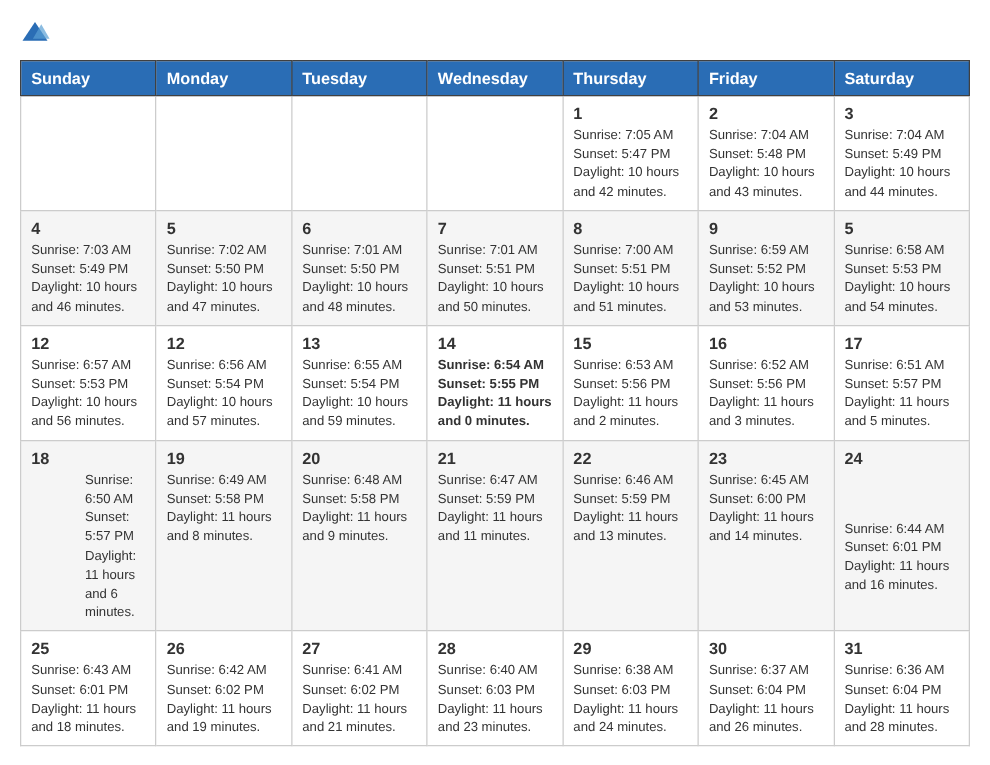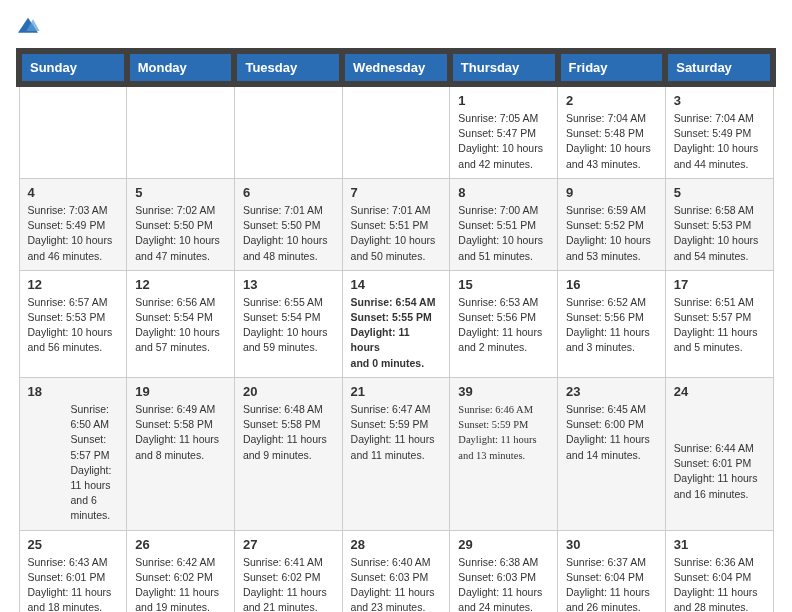--- a/index.html
+++ b/index.html
@@ -43,21 +43,21 @@
       border-collapse: collapse;
       table-layout: fixed;
     }
     .calendar-table th {
       background-color: #2a6db5;
       color: #fff;
       text-align: left;
       padding: 6px 8px;
       font-size: 13px;
       font-weight: bold;
-      border: 6px solid #404040;
+      border: 1px solid #404040;
     }
     .calendar-table td {
       border: 1px solid #ccc;
       vertical-align: top;
       padding: 6px 8px;
       font-size: 11px;
       color: #333;
       height: 85px;
       background: #fff;
     }
@@ -263,22 +263,22 @@
 and 9 minutes.</div>
         </td>
         <td>
           <span class="day-number">21</span>
           <div class="day-info" style="white-space: pre-line;">Sunrise: 6:47 AM
 Sunset: 5:59 PM
 Daylight: 11 hours
 and 11 minutes.</div>
         </td>
         <td>
-          <span class="day-number">39</span>
-          <div class="day-info" style="white-space: pre-line; font-family: Liberation Serif, serif;">Sunrise: 6:46 AM
+          <span class="day-number">22</span>
+          <div class="day-info" style="white-space: pre-line;">Sunrise: 6:46 AM
 Sunset: 5:59 PM
 Daylight: 11 hours
 and 13 minutes.</div>
         </td>
         <td>
           <span class="day-number">23</span>
           <div class="day-info" style="white-space: pre-line;">Sunrise: 6:45 AM
 Sunset: 6:00 PM
 Daylight: 11 hours
 and 14 minutes.</div>

